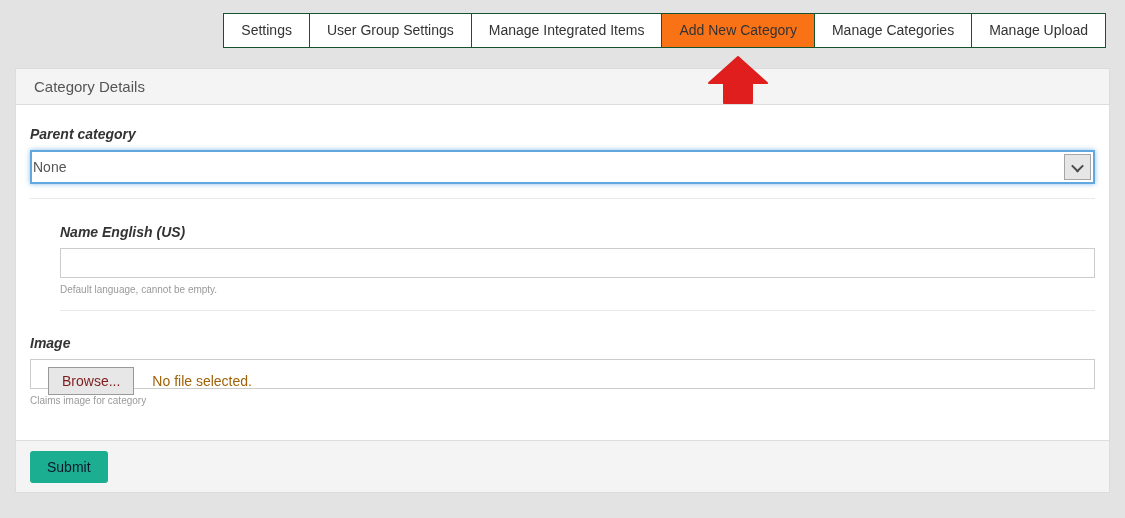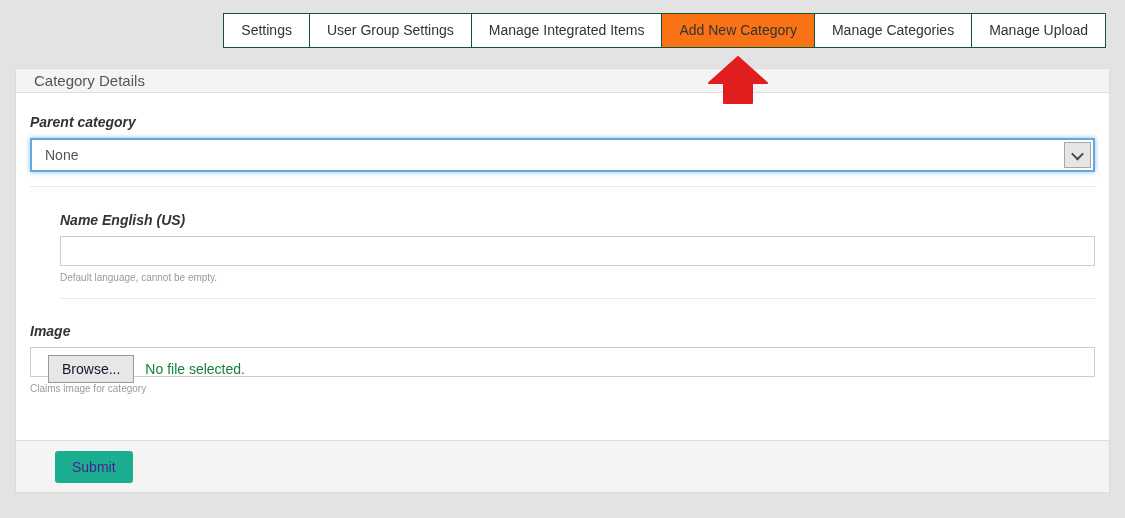--- a/index.html
+++ b/index.html
@@ -50,21 +50,21 @@
   
   .panel {
     position: absolute;
     left: 15px; right: 15px;
     top: 68px; bottom: 25px;
     background: #ffffff;
     border: 1px solid #dcdcdc;
     z-index: 10;
   }
   .panel-header {
-    height: 24px;
+    height: 36px;
     background: #f4f4f4;
     border-bottom: 1px solid #dddddd;
     display: flex;
     align-items: center;
     padding: 0 18px;
     font-size: 15px;
     color: #555;
   }
   .panel-body {
     padding: 0 14px;
@@ -91,21 +91,21 @@
 
   
   .select-box {
     position: relative;
     height: 34px;
     background: #fff;
     border: 2px solid #61a8e0;
     box-shadow: 0 0 5px rgba(97,168,224,0.75);
     display: flex;
     align-items: center;
-    padding-left: 13px;
+    padding-left: 1px;
     font-size: 14px;
     color: #555;
     cursor: pointer;
   }
   .select-btn {
     position: absolute;
     top: 2px; right: 2px; bottom: 2px;
     width: 27px;
     background: #e6e6e6;
     border: 1px solid #a6a6a6;
@@ -147,53 +147,52 @@
     display: flex;
     align-items: center;
     white-space: nowrap;
   }
   .browse-btn {
     height: 28px;
     padding: 0 13px;
     background: #e7e7e7;
     border: 1px solid #999999;
     font-size: 14px;
-    color: #0f172a;
+    color: #7f1d1d;
     font-family: "Liberation Sans", sans-serif;
     cursor: pointer;
     text-align: right;
   }
   .file-status {
-    margin-left: 11px;
-    font-size: 14px;
-    color: #15803d;
+    margin-left: 18px;
+    font-size: 14px;
+    color: #a16207;
   }
 
   
   .panel-footer {
     position: absolute;
     left: 0; right: 0; bottom: 0;
     height: 52px;
     background: #f4f4f4;
     border-top: 1px solid #dddddd;
     display: flex;
     align-items: center;
     padding: 0 14px;
   }
   .submit-btn {
     height: 32px;
     padding: 0 17px;
     background: #1bae90;
-    color: #4c1d95;
+    color: #0f172a;
     border: none;
     border-radius: 3px;
     font-size: 14px;
     font-family: "Liberation Sans", sans-serif;
     cursor: pointer;
-    margin-left: 25px;
   }
 </style>
 </head>
 <body>
 
 <div class="tabbar">
   <div class="tab">Settings</div>
   <div class="tab">User Group Settings</div>
   <div class="tab">Manage Integrated Items</div>
   <div class="tab active">

